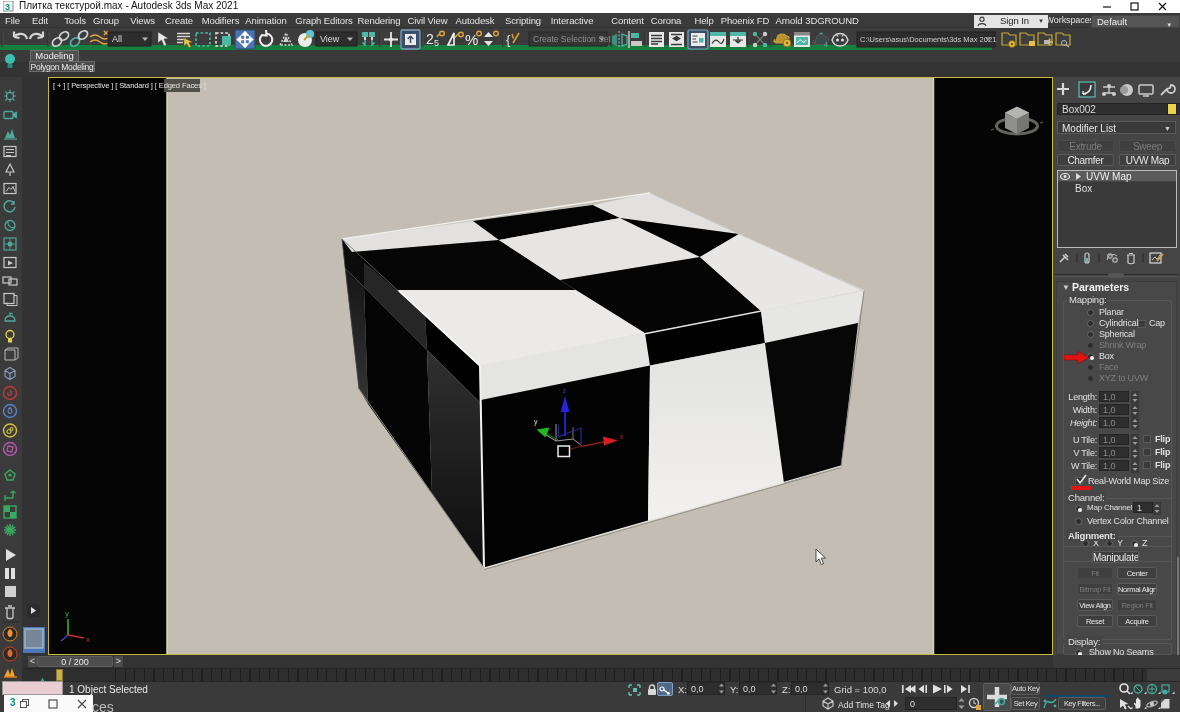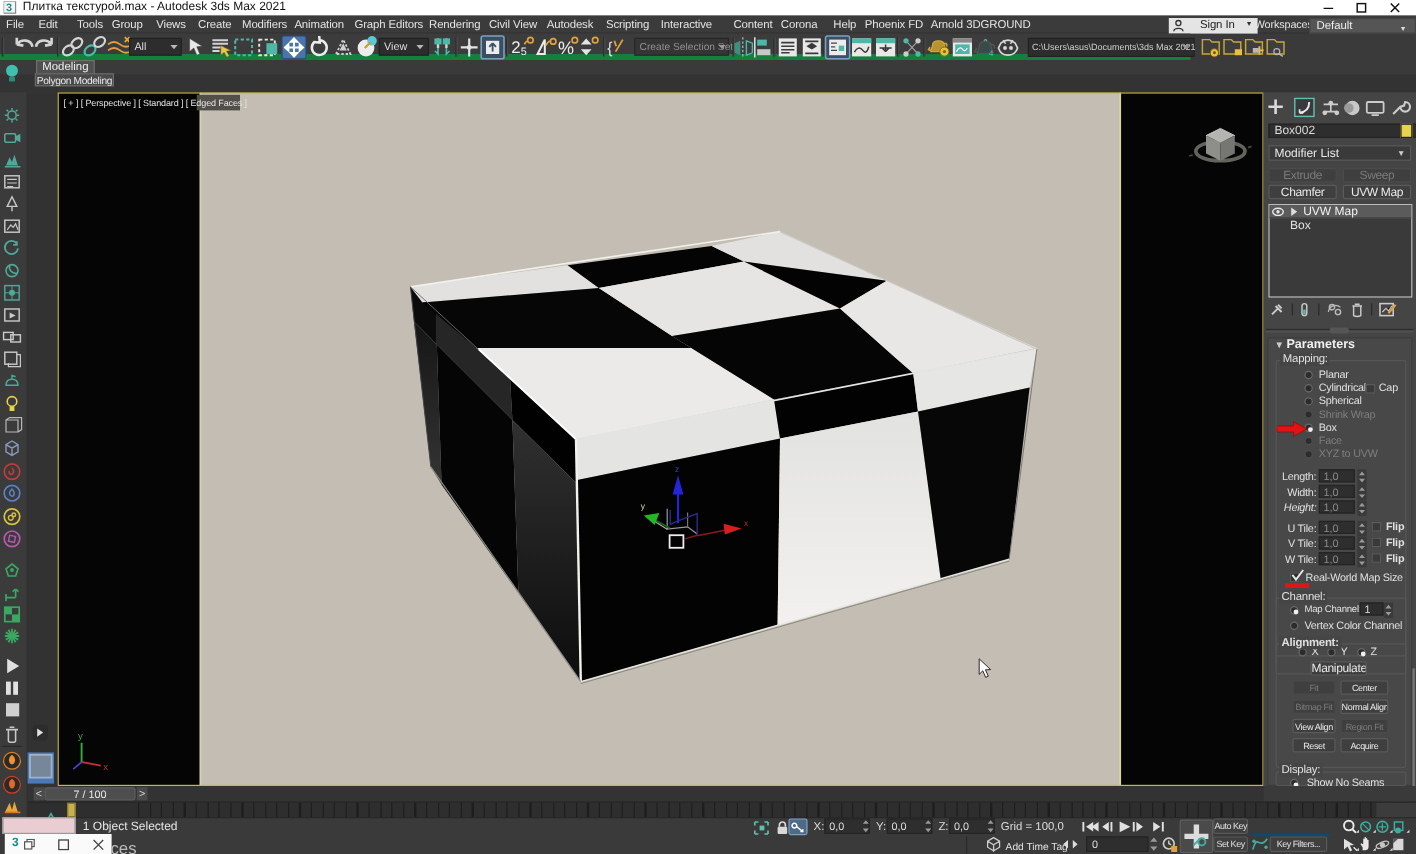--- a/index.html
+++ b/index.html
@@ -600,21 +600,21 @@
       <div class="btn sm" style="left:24px;top:538px;width:36px;height:12px;line-height:11px;">Reset</div>
       <div class="btn sm" style="left:64px;top:538px;width:40px;height:12px;line-height:11px;">Acquire</div>
       <div class="grp" style="left:10px;top:566px;width:109px;height:12px;"></div>
       <div class="grplabel" style="left:13px;top:559px;">Display:</div>
       <div class="radio on" style="left:22px;top:572px;"></div>
       <span class="rlabel" style="left:36px;top:570px;">Show No Seams</span>
       <div class="abs" style="left:124px;top:480px;width:2px;height:98px;background:#777;"></div>
     </div>
 <div id="timerow" class="abs">
       <div class="abs" style="left:5px;top:1px;width:9px;height:11px;background:#4a4a4a;color:#ddd;font-size:9px;text-align:center;line-height:10px;">&lt;</div>
-      <div class="abs" style="left:14px;top:1px;width:76px;height:11px;background:#4e4e4e;border:1px solid #5e5e5e;border-radius:2px;color:#e8e8e8;font-size:9px;text-align:center;line-height:10px;">7 / 100</div>
+      <div class="abs" style="left:14px;top:1px;width:76px;height:11px;background:#4e4e4e;border:1px solid #5e5e5e;border-radius:2px;color:#e8e8e8;font-size:9px;text-align:center;line-height:10px;">0 / 200</div>
       <div class="abs" style="left:91px;top:1px;width:9px;height:11px;background:#4a4a4a;color:#ddd;font-size:9px;text-align:center;line-height:10px;">&gt;</div>
     </div>
 <div id="trackbar" class="abs">
       <div class="tick" style="left:92px;"></div>
       <div class="tick" style="left:101.6px;"></div>
       <div class="tick" style="left:111.19999999999999px;"></div>
       <div class="tick" style="left:120.79999999999998px;"></div>
       <div class="tick" style="left:130.39999999999998px;"></div>
       <div class="tick" style="left:139.99999999999997px;"></div>
       <div class="tick" style="left:149.59999999999997px;"></div>

